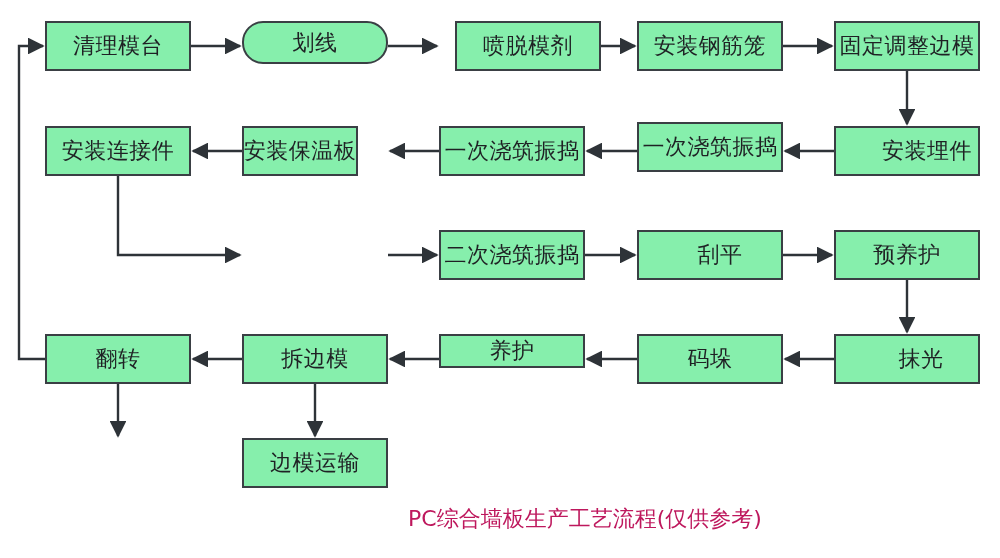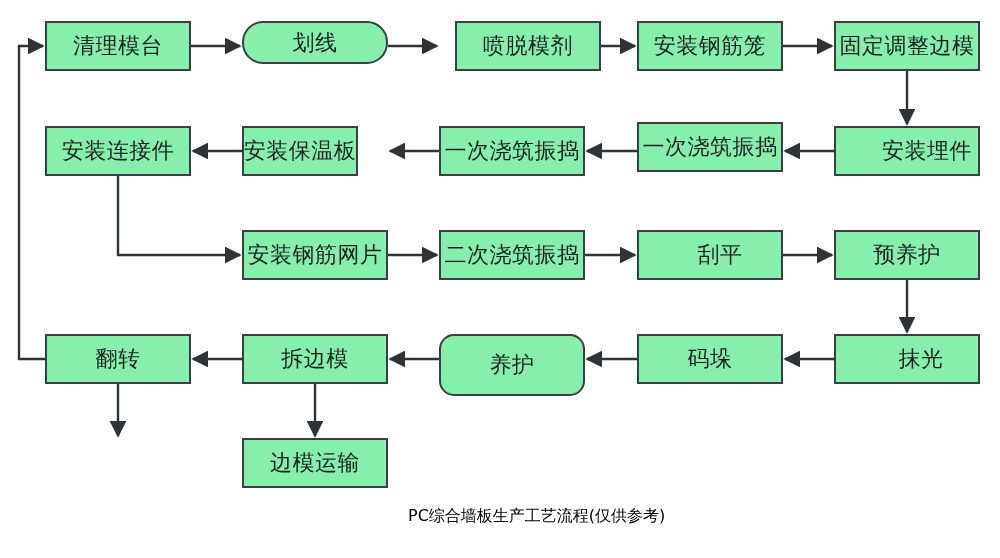--- a/index.html
+++ b/index.html
@@ -35,22 +35,22 @@
     justify-content: center;
     color: #1f2124;
     font-size: 22px;
     line-height: 1;
     letter-spacing: 0.5px;
     white-space: nowrap;
     font-family: "DejaVu Sans", "Liberation Sans", sans-serif;
   }
   .caption {
     position: absolute;
-    color: #000000;
-    font-size: 16px;
+    color: #be185d;
+    font-size: 22px;
     line-height: 1;
     white-space: nowrap;
     font-family: "DejaVu Sans", "Liberation Sans", sans-serif;
   }
 </style>
 </head>
 <body>
 
 <div id="flow-root">
 
@@ -100,28 +100,27 @@
   <div class="node" style="left:439px; top:21px;  width:146px; height:50px;margin-left:16px;">喷脱模剂</div>
   <div class="node" style="left:637px; top:21px;  width:146px; height:50px;">安装钢筋笼</div>
   <div class="node" style="left:834px; top:21px;  width:146px; height:50px;">固定调整边模</div>
 
   <div class="node" style="left:45px;  top:126px; width:146px; height:50px;">安装连接件</div>
   <div class="node" style="left:242px; top:126px; width:116px; height:50px;">安装保温板</div>
   <div class="node" style="left:439px; top:126px; width:146px; height:50px;">一次浇筑振捣</div>
   <div class="node" style="left:637px; top:122px; width:146px; height:50px;">一次浇筑振捣</div>
   <div class="node" style="left:834px; top:126px; width:146px; height:50px;padding-left:40px;">安装埋件</div>
 
-  <div class="node" style="left:242px; top:230px; width:146px; height:50px;">安装钢筋网片</div>
   <div class="node" style="left:439px; top:230px; width:146px; height:50px;">二次浇筑振捣</div>
   <div class="node" style="left:637px; top:230px; width:146px; height:50px;padding-left:20px;">刮平</div>
   <div class="node" style="left:834px; top:230px; width:146px; height:50px;">预养护</div>
 
   <div class="node" style="left:45px;  top:334px; width:146px; height:50px;">翻转</div>
   <div class="node" style="left:242px; top:334px; width:146px; height:50px;">拆边模</div>
-  <div class="node" style="left:439px; top:334px; width:146px; height:62px;border-radius:15px;">养护</div>
+  <div class="node" style="left:439px; top:334px; width:146px; height:34px;">养护</div>
   <div class="node" style="left:637px; top:334px; width:146px; height:50px;">码垛</div>
   <div class="node" style="left:834px; top:334px; width:146px; height:50px;padding-left:28px;">抹光</div>
 
   <div class="node" style="left:242px; top:438px; width:146px; height:50px;">边模运输</div>
 
   <div class="caption" style="left:408px; top:508px;">PC综合墙板生产工艺流程(仅供参考)</div>
 
 </div>
 
 </body></html>

